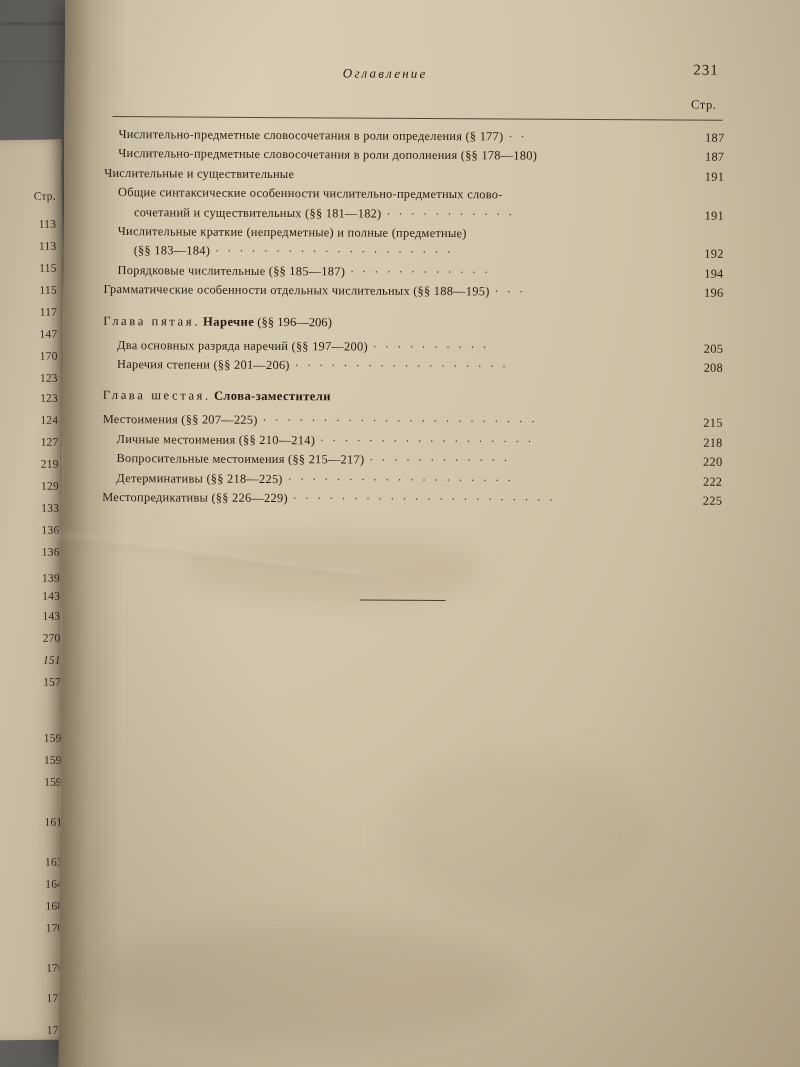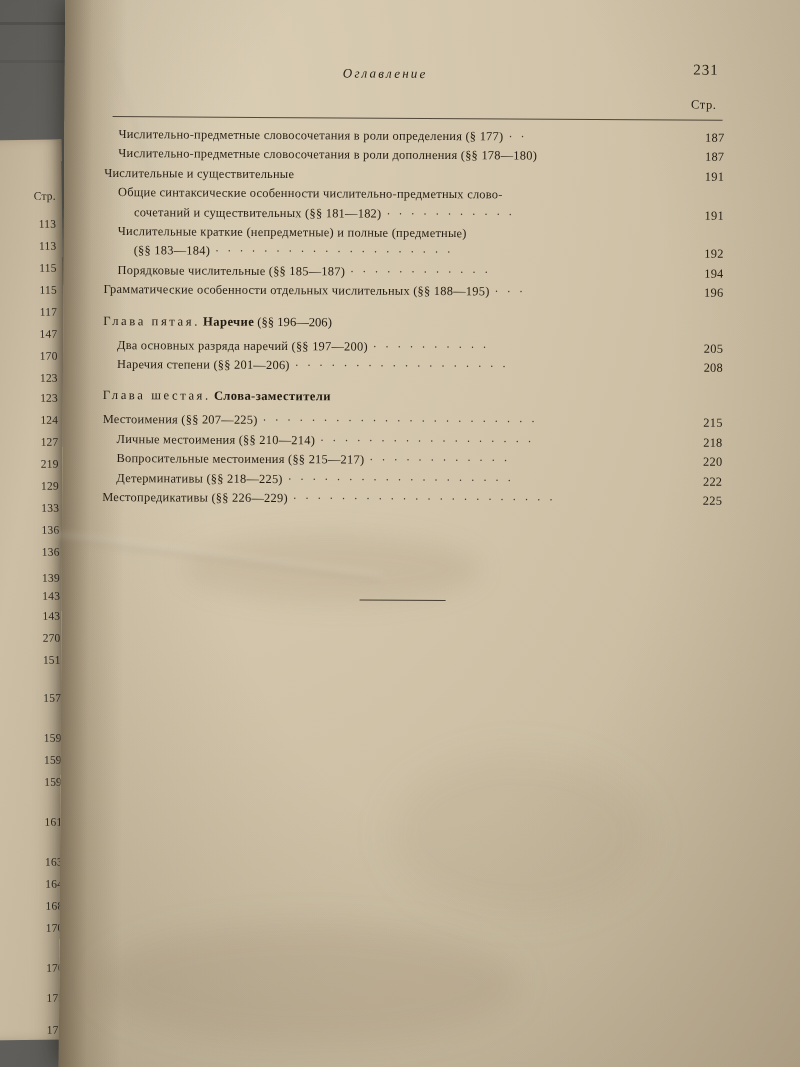--- a/index.html
+++ b/index.html
@@ -229,22 +229,22 @@
     <div class="lp-item" style="top:296px;">127</div>
     <div class="lp-item" style="top:318px;">219</div>
     <div class="lp-item" style="top:340px;">129</div>
     <div class="lp-item" style="top:362px;">133</div>
     <div class="lp-item" style="top:384px;">136</div>
     <div class="lp-item" style="top:406px;">136</div>
     <div class="lp-item" style="top:432px;">139</div>
     <div class="lp-item" style="top:450px;">143</div>
     <div class="lp-item" style="top:470px;">143</div>
     <div class="lp-item" style="top:492px;">270</div>
-    <div class="lp-item" style="top:514px;">151</div>
-    <div class="lp-item" style="top:536px;margin-top:16px;">157</div>
+    <div class="lp-item" style="top:514px;font-style:italic;">151</div>
+    <div class="lp-item" style="top:536px;">157</div>
     <div class="lp-item" style="top:592px;">159</div>
     <div class="lp-item" style="top:614px;">159</div>
     <div class="lp-item" style="top:636px;">159</div>
     <div class="lp-item" style="top:676px;">161</div>
     <div class="lp-item" style="top:716px;">163</div>
     <div class="lp-item" style="top:738px;">164</div>
     <div class="lp-item" style="top:760px;">168</div>
     <div class="lp-item" style="top:782px;">170</div>
     <div class="lp-item" style="top:822px;">170</div>
     <div class="lp-item" style="top:852px;">175</div>

